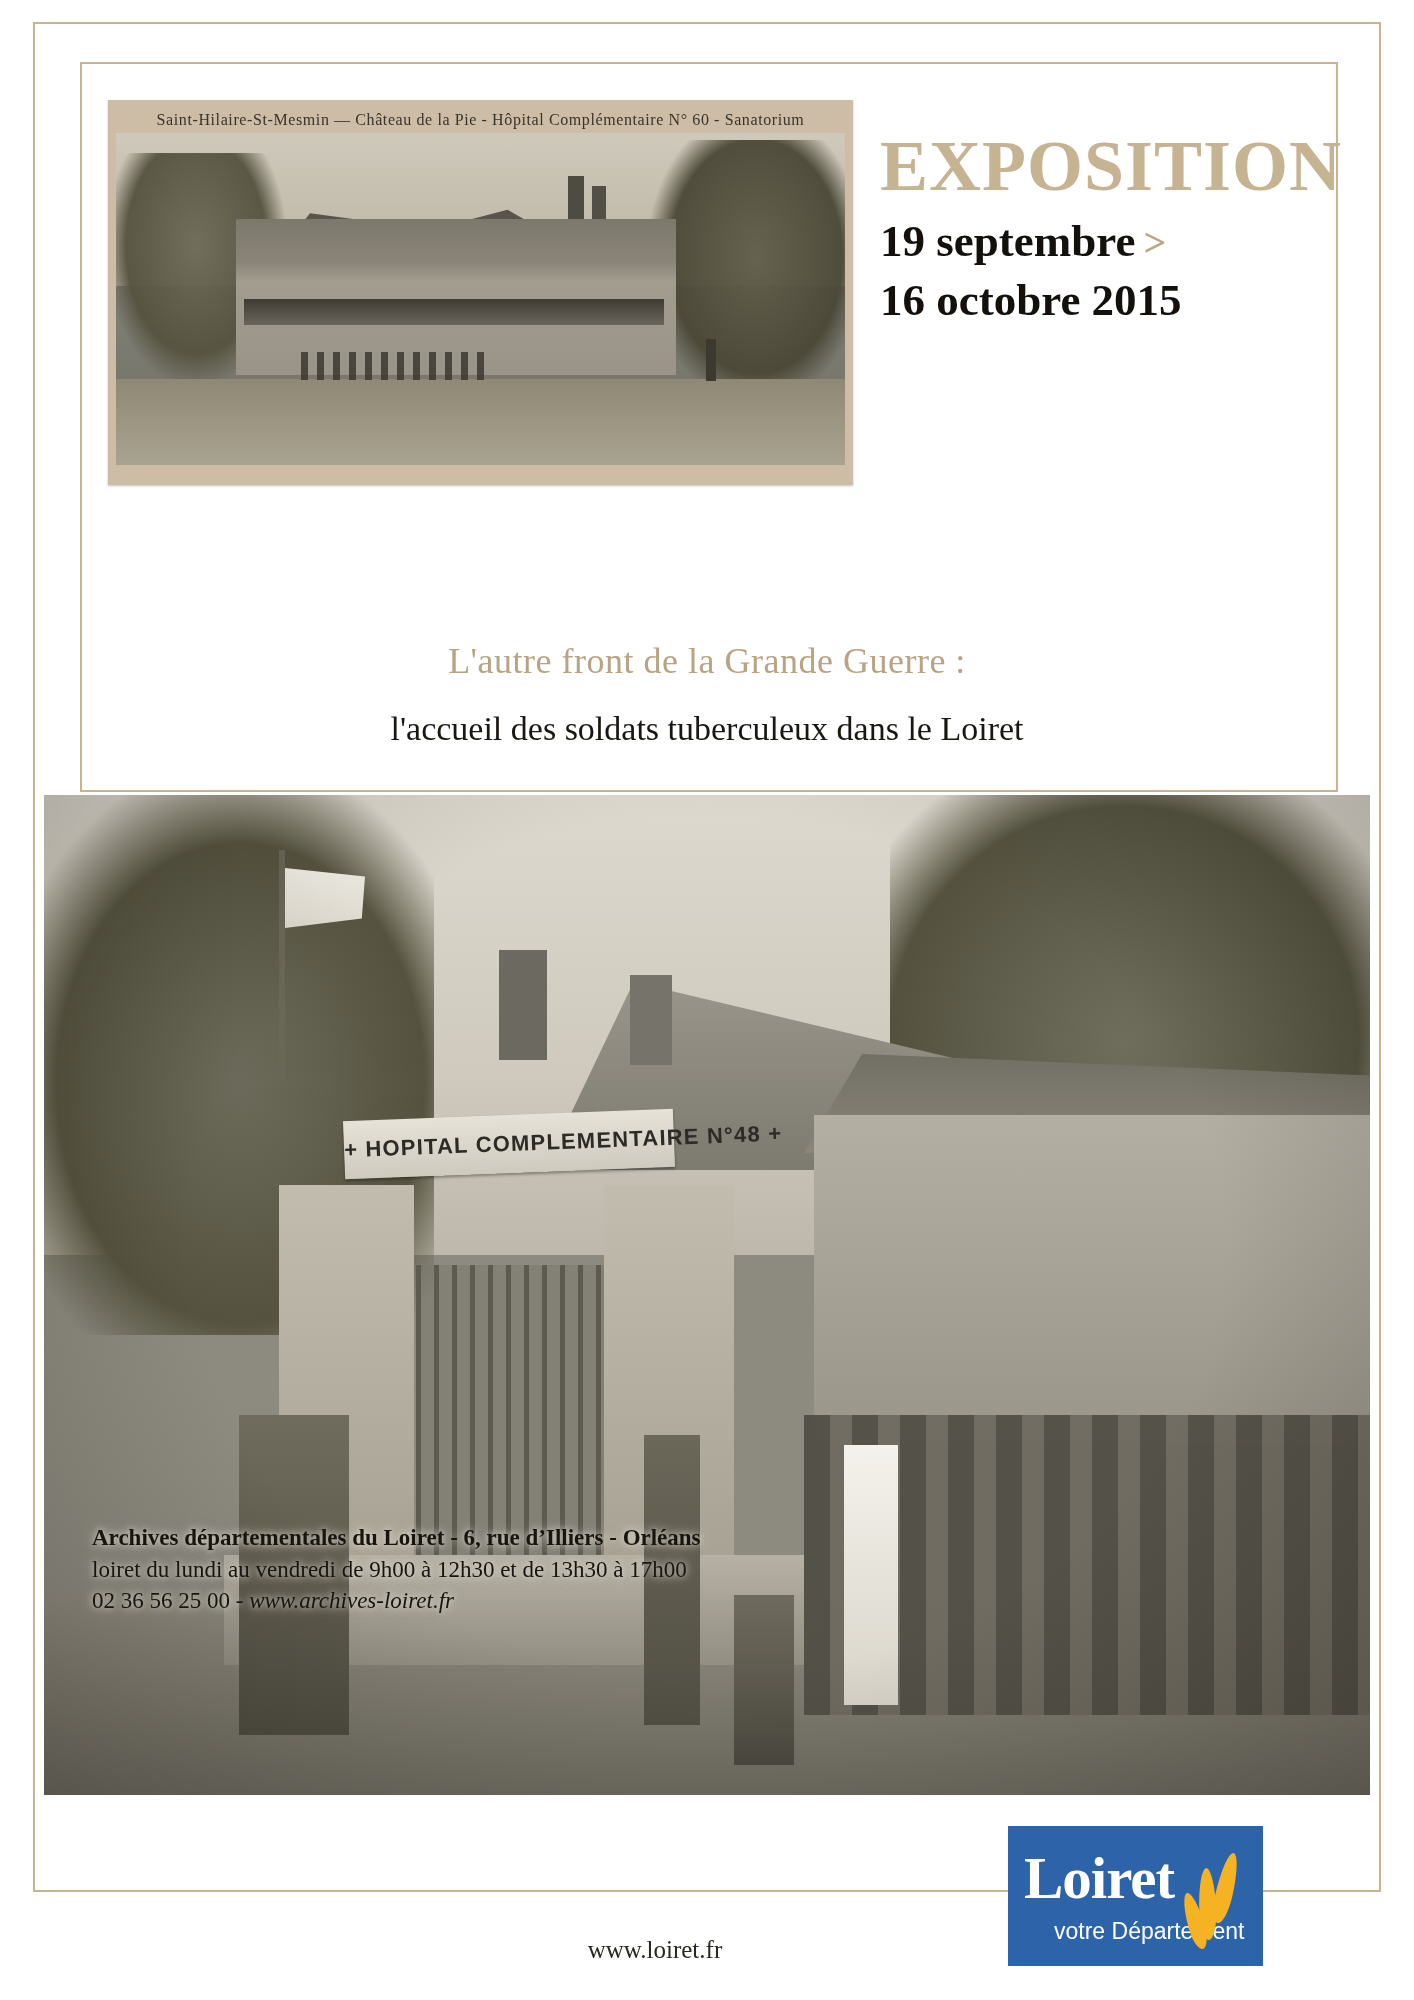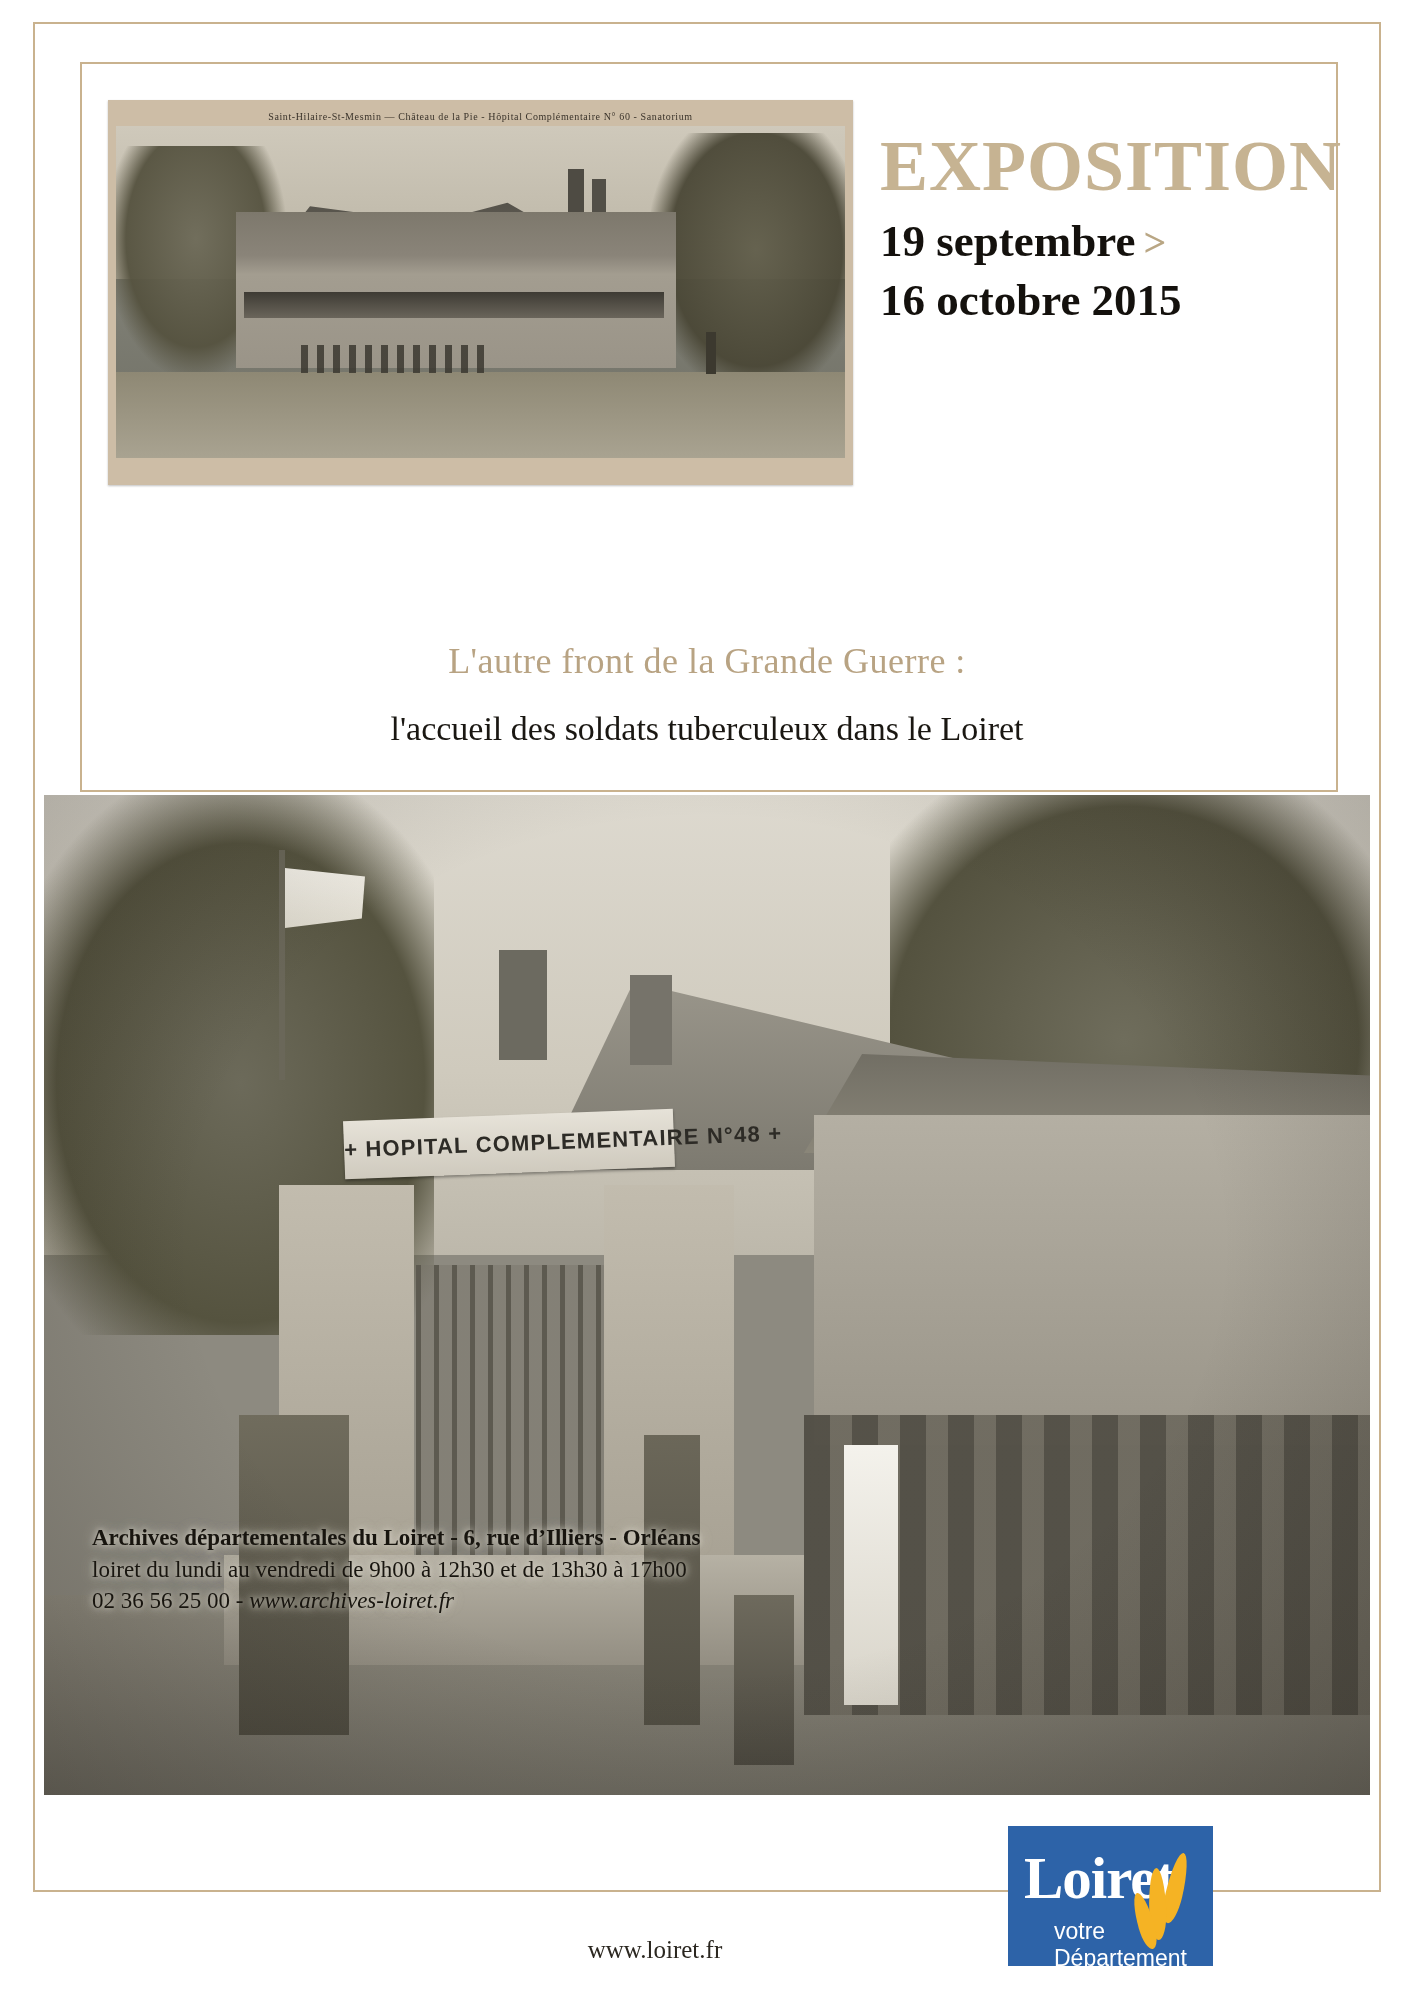--- a/index.html
+++ b/index.html
@@ -49,21 +49,21 @@
     top: 100px;
     width: 745px;
     height: 385px;
     background: #cdbda6;
     padding: 8px 8px 10px 8px;
     box-sizing: border-box;
     box-shadow: 0 1px 2px rgba(0,0,0,0.25);
   }
   .postcard-caption {
     font-family: "Liberation Serif", serif;
-    font-size: 10px;
+    font-size: 16px;
     letter-spacing: 0.6px;
     color: #3a332a;
     text-align: center;
     padding: 3px 0 4px 0;
     white-space: nowrap;
   }
   .postcard-photo {
     position: relative;
     width: 100%;
     height: 332px;
@@ -311,21 +311,21 @@
     width: 650px;
     text-align: center;
     font-family: "Liberation Serif", serif;
     font-size: 25px;
     color: #2b2720;
   }
   .logo {
     position: absolute;
     left: 1008px;
     top: 1826px;
-    width: 205px;
+    width: 255px;
     height: 140px;
     background: #2d63a8;
   }
   .logo-name {
     position: absolute;
     left: 16px;
     top: 18px;
     font-family: "Liberation Serif", serif;
     font-weight: bold;
     font-size: 59px;

